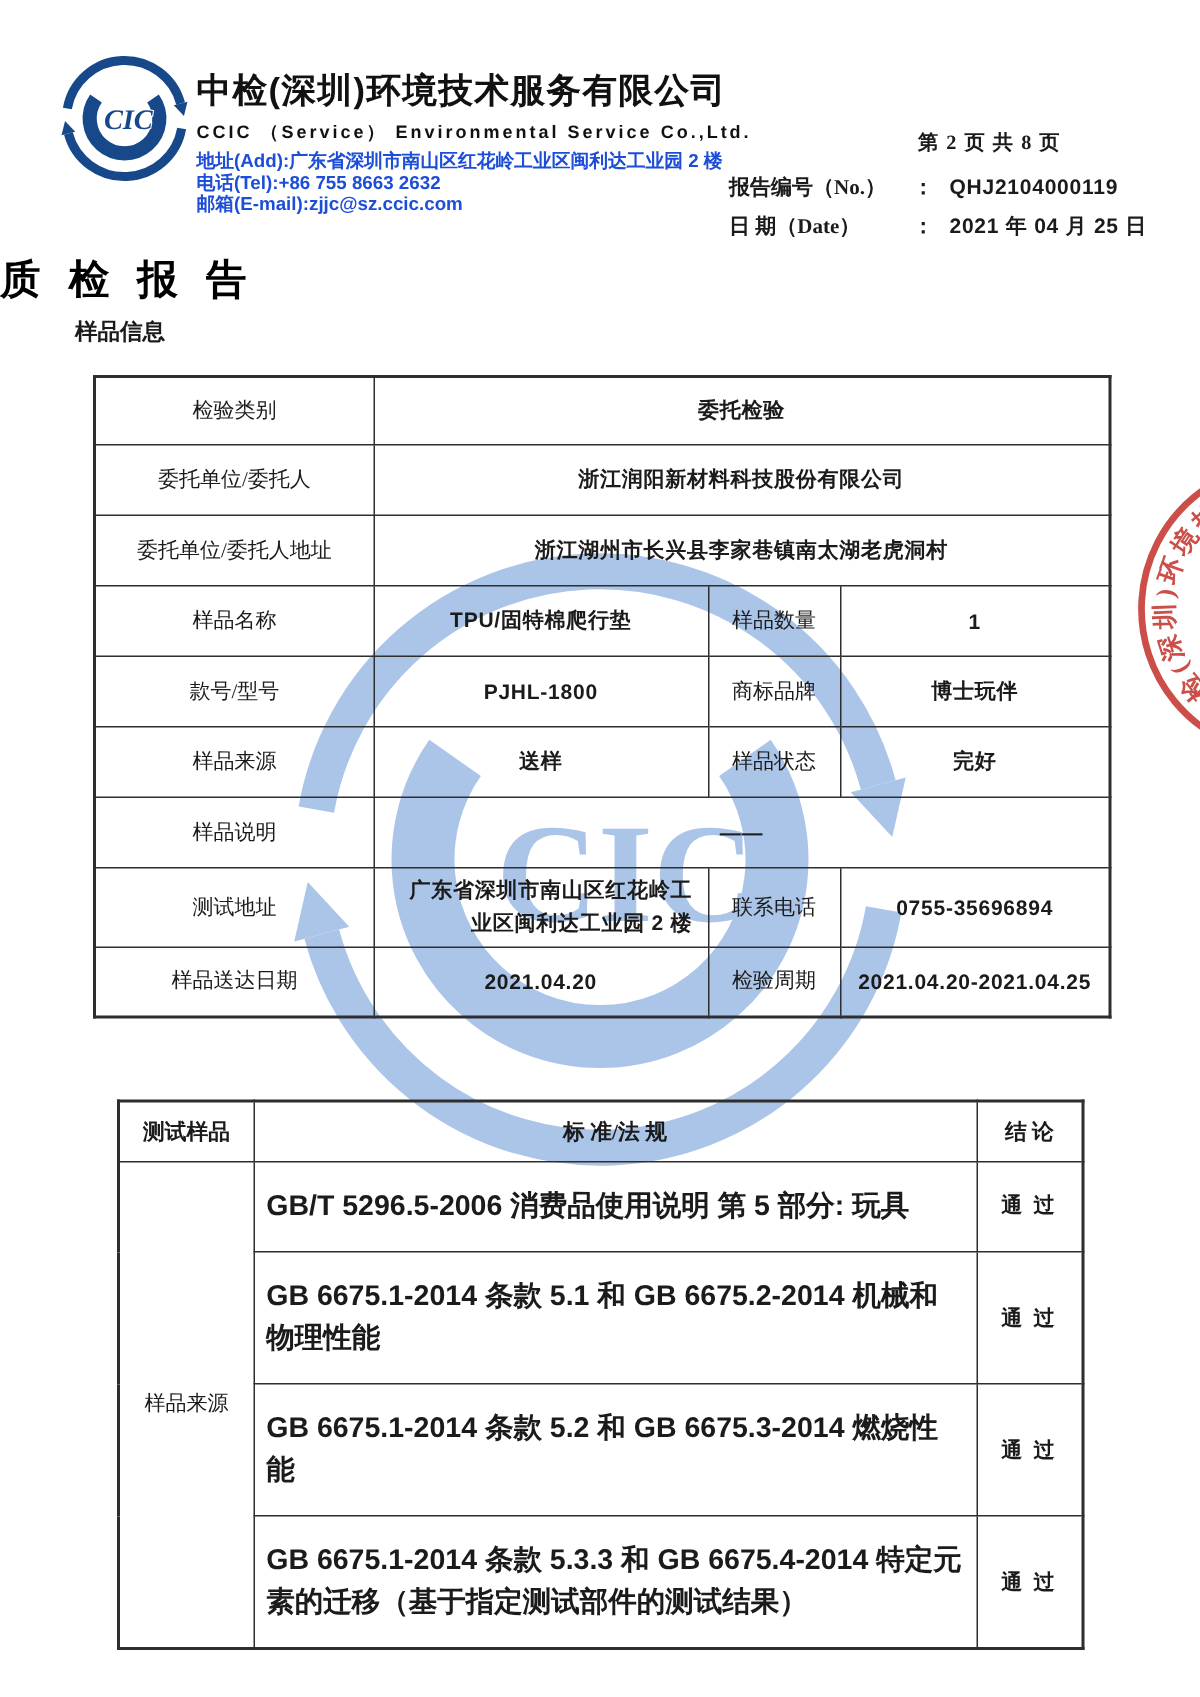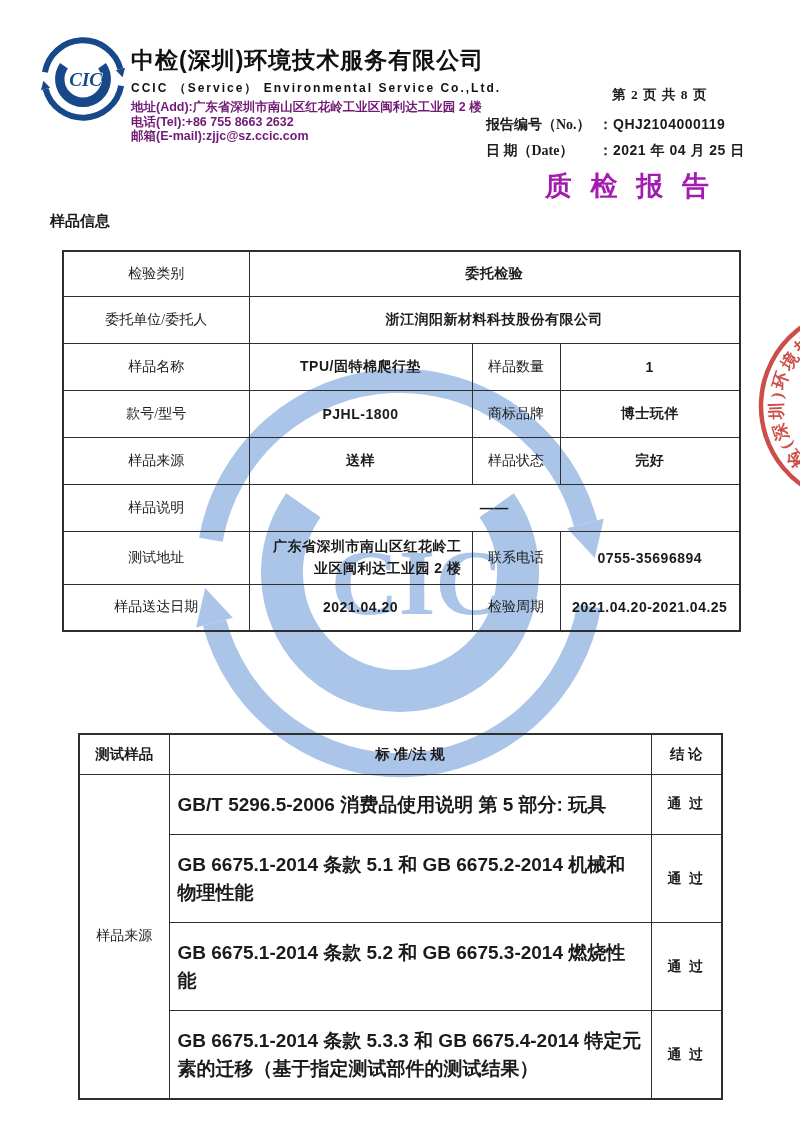--- a/index.html
+++ b/index.html
@@ -10,32 +10,32 @@
   .page{position:absolute;inset:0;overflow:hidden;background:#fff;}
 
   
   .watermark{position:absolute;left:193px;top:366px;width:414px;height:414px;z-index:0;}
 
   
   .logo{position:absolute;left:40px;top:36px;width:86px;height:86px;z-index:2;}
   .company{position:absolute;left:131px;top:45px;z-index:2;}
   .company-name{font-size:23px;font-weight:700;letter-spacing:1px;color:#111;}
   .company-en{font-size:12px;font-weight:700;letter-spacing:2px;margin-top:4px;color:#111;}
-  .company-lines{margin-top:3px;font-size:12.5px;font-weight:700;line-height:14.5px;color:#701a75;}
+  .company-lines{margin-top:3px;font-size:12.5px;font-weight:700;line-height:14.5px;color:#1d4ed8;}
 
   .page-info{position:absolute;left:612px;top:86px;z-index:2;
     font-family:"Liberation Serif",serif;font-weight:600;font-size:13.5px;letter-spacing:1px;}
   .meta{position:absolute;left:486px;top:116px;z-index:2;}
-  .meta-row{display:flex;align-items:baseline;height:21px;margin-bottom:5px;}
+  .meta-row{display:flex;align-items:baseline;height:21px;margin-bottom:5px;gap:10px;}
   .meta-label{width:112px;font-family:"Liberation Serif",serif;font-weight:600;font-size:14px;}
   .meta-colon{width:15px;font-weight:700;font-size:14px;text-align:center;}
   .meta-value{font-weight:700;font-size:14px;letter-spacing:0.5px;}
 
-  .report-title{position:absolute;left:0;top:168px;width:715px;text-align:right;z-index:2;
-    font-family:"Liberation Serif",serif;font-weight:700;font-size:27px;letter-spacing:6px;color:#a21caf;}
+  .report-title{position:absolute;left:0;top:168px;width:715px;text-align:left;z-index:2;
+    font-family:"Liberation Serif",serif;font-weight:700;font-size:27px;letter-spacing:6px;color:#000000;}
 
   .section-title{position:absolute;left:50px;top:212px;z-index:2;
     font-family:"Liberation Serif",serif;font-weight:700;font-size:15px;}
 
   
   table{border-collapse:collapse;table-layout:fixed;z-index:1;background:transparent;}
   .t1{position:absolute;left:62px;top:250px;width:677px;}
   .t2{position:absposolute;}
   .t2{position:absolute;left:78px;top:733px;width:643px;}
   td,th{border:1.5px solid #2e2e2e;padding:0;vertical-align:middle;}
@@ -117,20 +117,24 @@
     <tbody>
         <tr style="height:45px">
       <td class="lab">检验类别</td>
       <td class="val" colspan="3">委托检验</td>
     </tr>
     <tr style="height:47px">
       <td class="lab">委托单位/委托人</td>
       <td class="val" colspan="3">浙江润阳新材料科技股份有限公司</td>
     </tr>
     <tr style="height:47px">
+      <td class="lab">委托单位/委托人地址</td>
+      <td class="val" colspan="3">浙江湖州市长兴县李家巷镇南太湖老虎洞村</td>
+    </tr>
+    <tr style="height:47px">
       <td class="lab">样品名称</td>
       <td class="val">TPU/固特棉爬行垫</td>
       <td class="lab">样品数量</td>
       <td class="val">1</td>
     </tr>
     <tr style="height:47px">
       <td class="lab">款号/型号</td>
       <td class="val">PJHL-1800</td>
       <td class="lab">商标品牌</td>
       <td class="val">博士玩伴</td>

